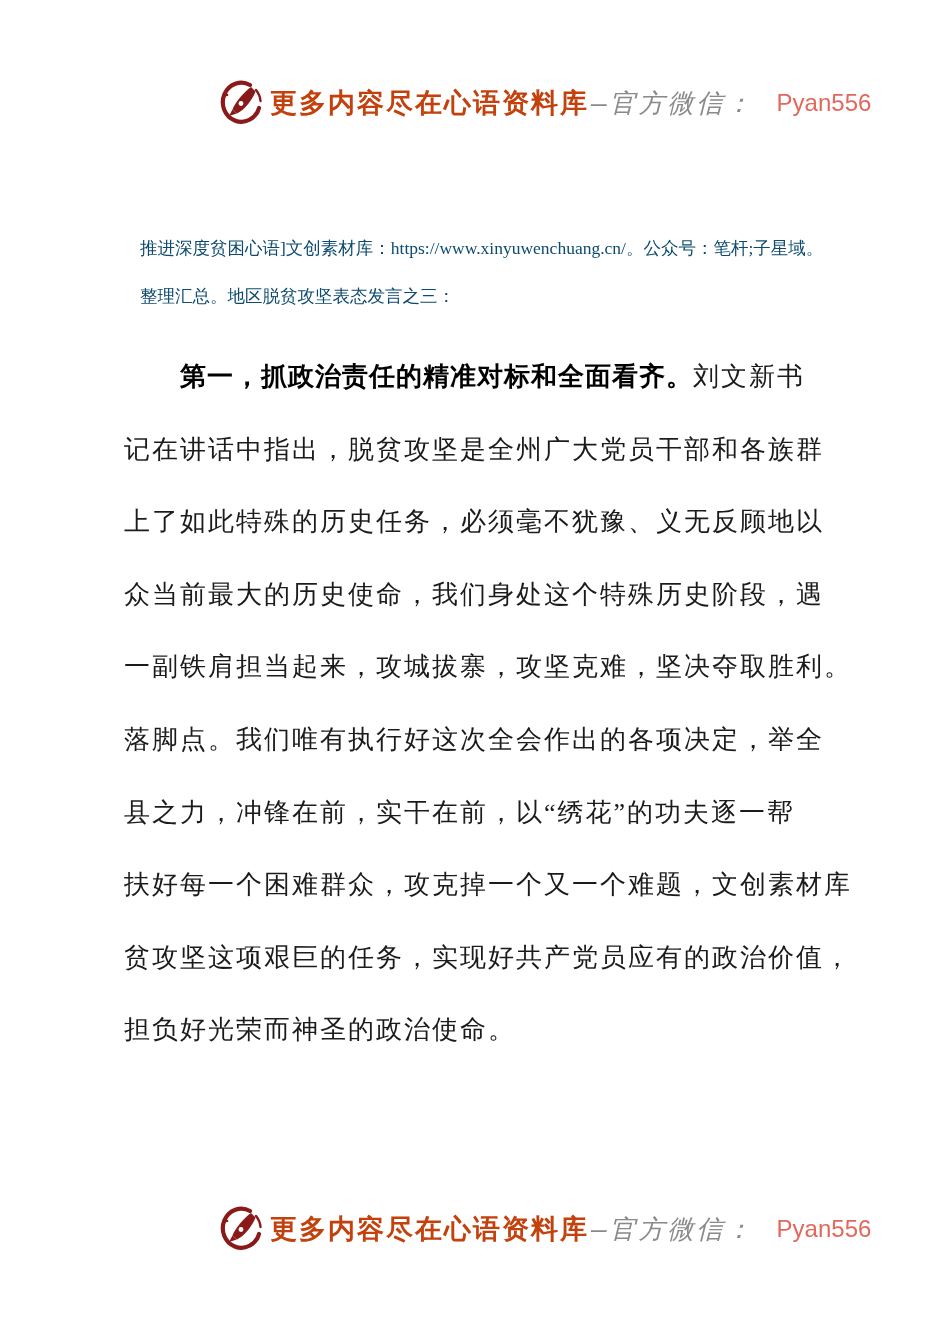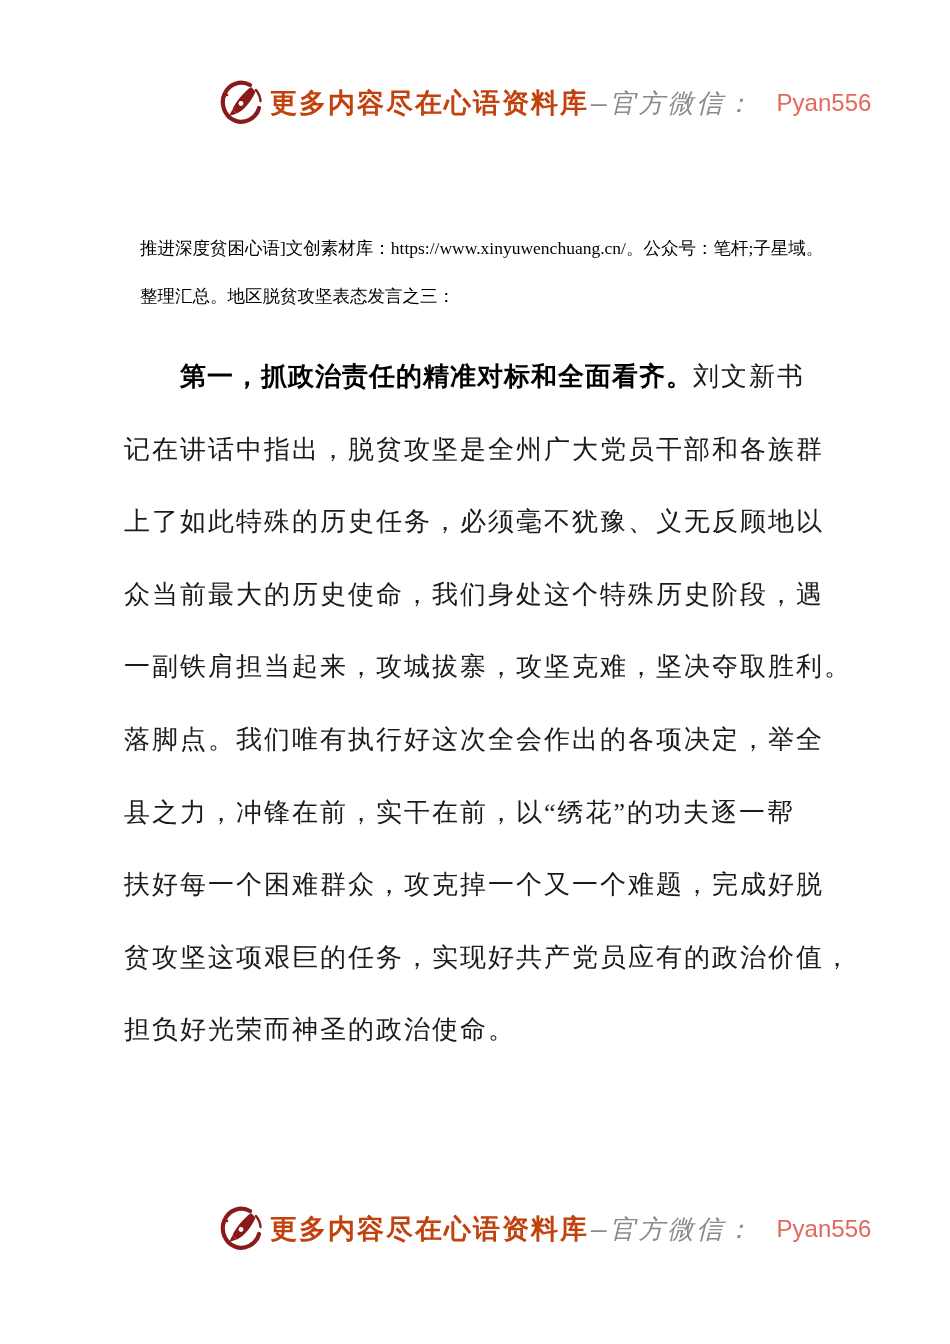--- a/index.html
+++ b/index.html
@@ -45,21 +45,21 @@
     font-family: "Liberation Sans", "DejaVu Sans", sans-serif;
   }
 
   
   .source-note {
     position: absolute;
     left: 140px; top: 224px;
     width: 690px;
     font-size: 17.5px;
     line-height: 48px;
-    color: #000000;
+    color: #0c4a6e;
     font-family: "Liberation Serif", "DejaVu Serif", serif;
     white-space: nowrap;
   }
 
   
   .body-text {
     position: absolute;
     left: 124px; top: 340px;
     width: 690px;
     font-size: 26px;
@@ -107,21 +107,21 @@
   <div class="body-line first">
     <span class="lead-bold">第一，抓政治责任的精准对标和全面看齐。</span><span>刘文新书</span>
   </div>
   <div id="body-lines">
       <div class="body-line">记在讲话中指出，脱贫攻坚是全州广大党员干部和各族群</div>
       <div class="body-line">上了如此特殊的历史任务，必须毫不犹豫、义无反顾地以</div>
       <div class="body-line">众当前最大的历史使命，我们身处这个特殊历史阶段，遇</div>
       <div class="body-line">一副铁肩担当起来，攻城拔寨，攻坚克难，坚决夺取胜利。</div>
       <div class="body-line">落脚点。我们唯有执行好这次全会作出的各项决定，举全</div>
       <div class="body-line">县之力，冲锋在前，实干在前，以“绣花”的功夫逐一帮</div>
-      <div class="body-line">扶好每一个困难群众，攻克掉一个又一个难题，完成好脱</div>
+      <div class="body-line">扶好每一个困难群众，攻克掉一个又一个难题，文创素材库</div>
       <div class="body-line">贫攻坚这项艰巨的任务，实现好共产党员应有的政治价值，</div>
       <div class="body-line">担负好光荣而神圣的政治使命。</div>
     </div>
 </div>
 
 <div class="watermark wm-bottom">
   <svg class="wm-logo" viewBox="0 0 44 46" aria-hidden="true">
     <g stroke="#8a1a1a" fill="none" stroke-linecap="round">
       <path d="M30 5 A18.5 19.5 0 1 0 39 28" stroke-width="4.2"></path>
       <path d="M36 10 A18.5 19.5 0 0 1 40.5 21" stroke-width="2.4"></path>

